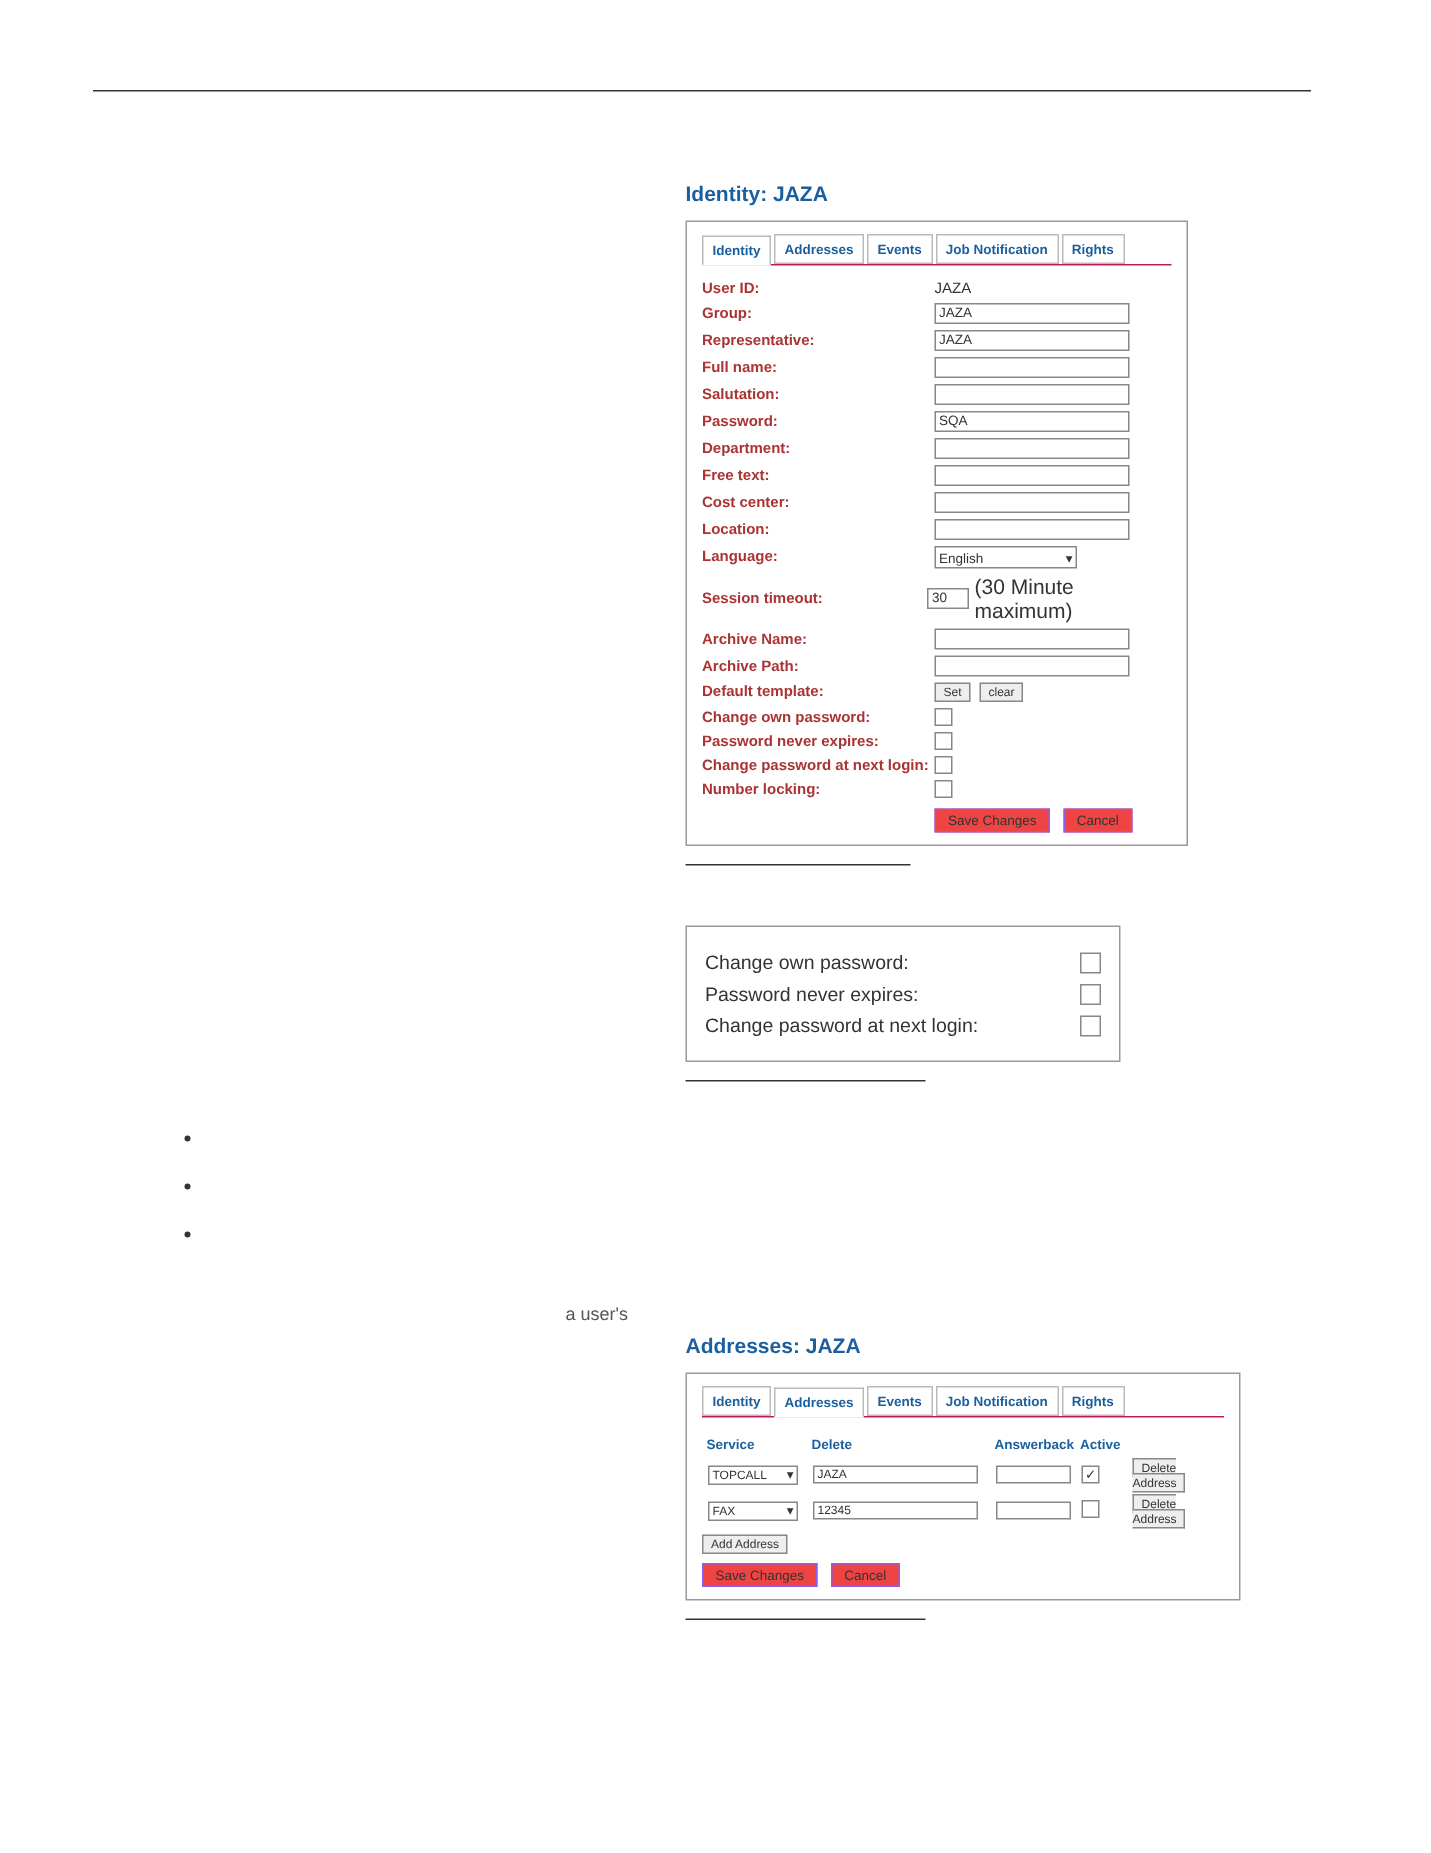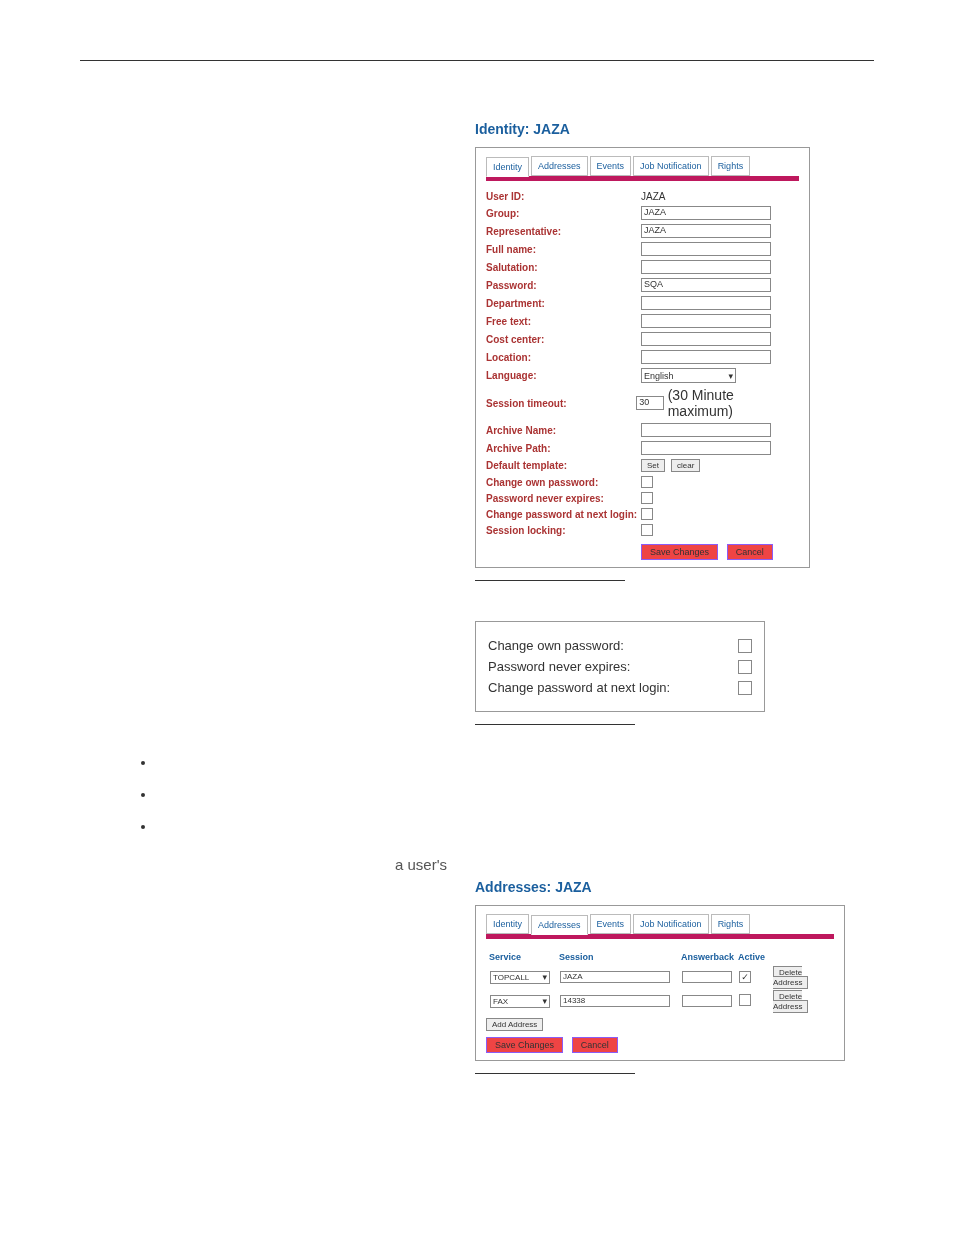--- a/index.html
+++ b/index.html
@@ -5,21 +5,21 @@
   * { box-sizing: border-box; }
   body {
     margin: 0;
     padding: 0;
     font-family: Arial, sans-serif;
     background: #fff;
     color: #333;
     width: 954px;
   }
   .page {
-    padding: 60px 80px 60px 80px;
+    padding: 60px 80px 60px 62px;
   }
   .top-rule {
     border-top: 1px solid #333;
     margin-bottom: 60px;
   }
   .section {
     margin-bottom: 40px;
   }
   .screenshot {
     border: 1px solid #999;
@@ -37,24 +37,24 @@
   }
   .panel-title {
     margin-left: 395px;
     color: #1B5F9E;
     font-weight: bold;
     font-size: 14px;
     margin-bottom: 10px;
   }
   .tabs {
     display: flex;
-    border-bottom: 5px solid #be185d;
+    border-bottom: 1px solid #be185d;
     margin-bottom: 10px;
     font-size: 9px;
-    font-weight: normal;
+    font-weight: bold;
   }
   .tab {
     border: 1px solid #bbb;
     padding: 4px 6px;
     color: #1B5F9E;
     background: #fff;
     margin-right: 2px;
     cursor: pointer;
   }
   .tab.active {
@@ -163,23 +163,23 @@
   }
   .bullets {
     margin-left: 35px;
     margin-top: 30px;
     list-style: disc;
     font-size: 12px;
   }
   .bullets li { margin: 18px 0; }
   .float-text {
     margin-left: 315px;
-    font-size: 15px;
+    font-size: 12px;
     color: #555;
-    margin-top: 23px;
+    margin-top: 40px;
     margin-bottom: 6px;
   }
   .addr-table {
     font-size: 9px;
     width: 100%;
   }
   .addr-head td {
     color: #1B5F9E;
     font-weight: bold;
     padding-bottom: 2px;
@@ -304,21 +304,21 @@
       </div>
       <div class="form-row">
         <div class="form-label">Password never expires:</div>
         <div class="checkbox"></div>
       </div>
       <div class="form-row">
         <div class="form-label">Change password at next login:</div>
         <div class="checkbox"></div>
       </div>
       <div class="form-row">
-        <div class="form-label">Session locking:</div>
+        <div class="form-label">Number locking:</div>
         <div class="checkbox"></div>
       </div>
       <div class="button-row">
         <span class="btn">Save Changes</span>
         <span class="btn" style="margin-left:6px;">Cancel</span>
       </div>
     </div>
     <div class="underline-divider"></div>
   </div>
 
@@ -353,21 +353,21 @@
       <div class="tab active">Addresses</div>
       <div class="tab">Events</div>
       <div class="tab">Job Notification</div>
       <div class="tab">Rights</div>
     </div>
 
     <table class="addr-table">
       <tbody>
           <tr class="addr-head">
         <td style="width:68px;">Service</td>
-        <td style="width:120px;">Session</td>
+        <td style="width:120px;">Delete</td>
         <td style="width:55px;">Answerback</td>
         <td style="width:32px;">Active</td>
         <td></td>
       </tr>
       <tr class="addr-row">
         <td>
               <div class="svc-select">
                 <span>TOPCALL</span>
                 <span class="chev">▾</span>
               </div>
@@ -382,21 +382,21 @@
         <td><span class="btn-sm">Delete Address</span></td>
       </tr>
       <tr class="addr-row">
         <td>
               <div class="svc-select">
                 <span>FAX</span>
                 <span class="chev">▾</span>
               </div>
             </td>
         <td>
-              <div class="num-input">14338</div>
+              <div class="num-input">12345</div>
             </td>
         <td>
               <div class="ans-input"></div>
             </td>
         <td><div class="checkbox"></div></td>
         <td><span class="btn-sm">Delete Address</span></td>
       </tr>
     </tbody>
       </table>
     <div style="margin-top:4px;">

